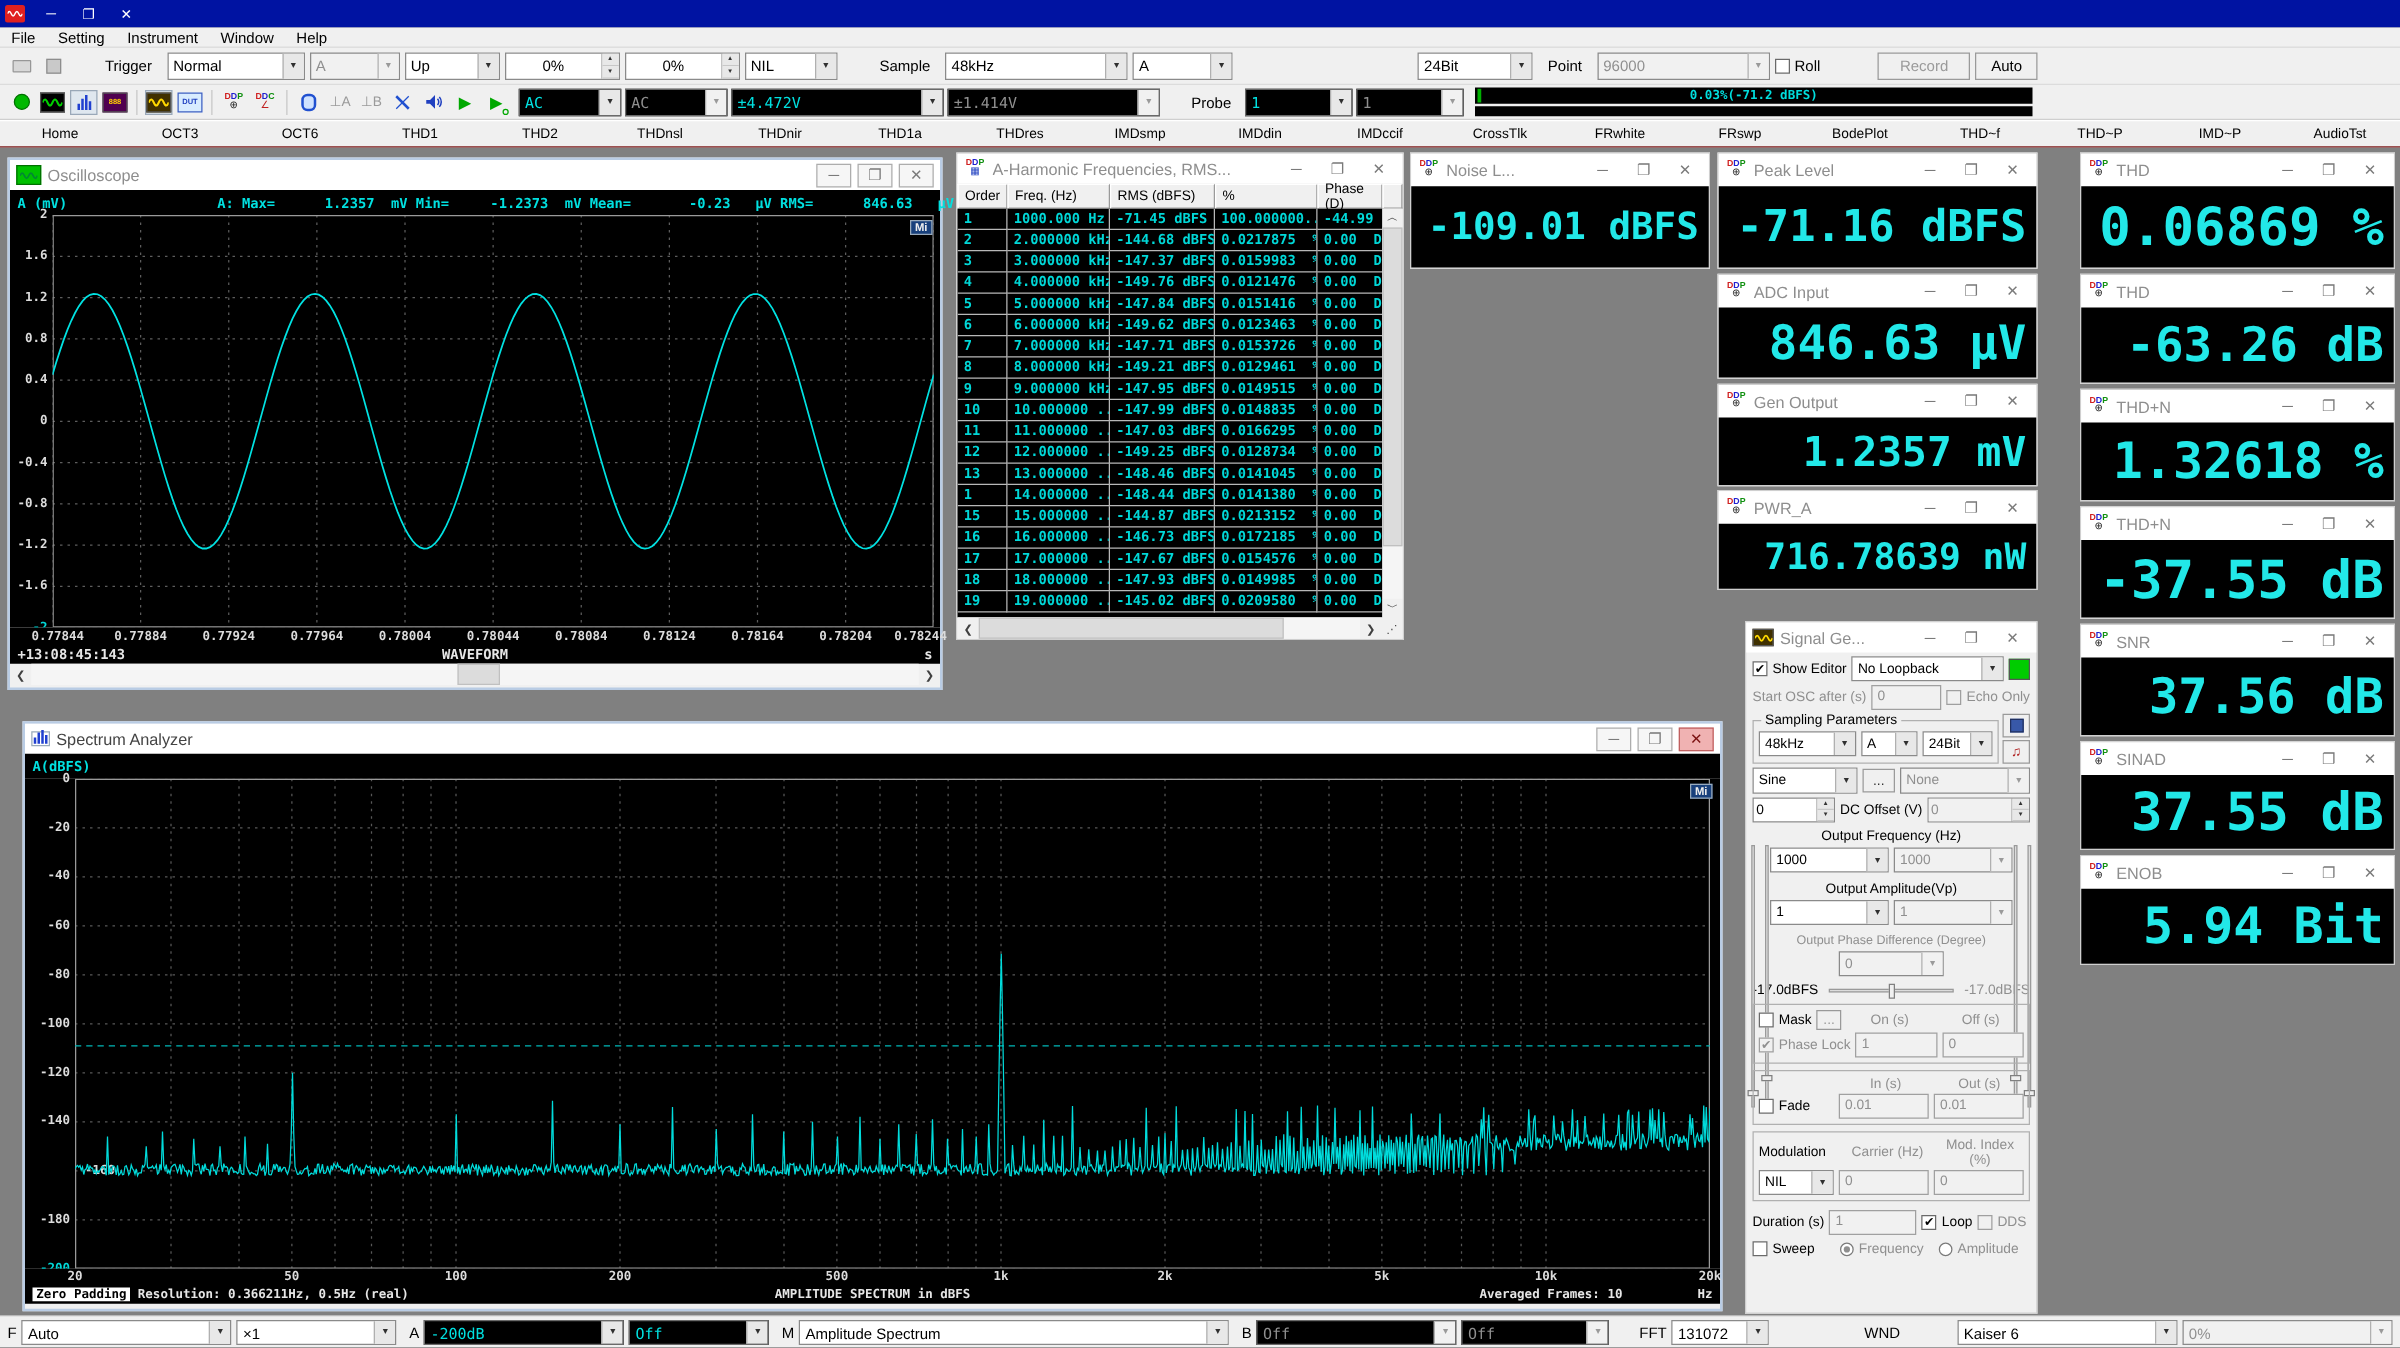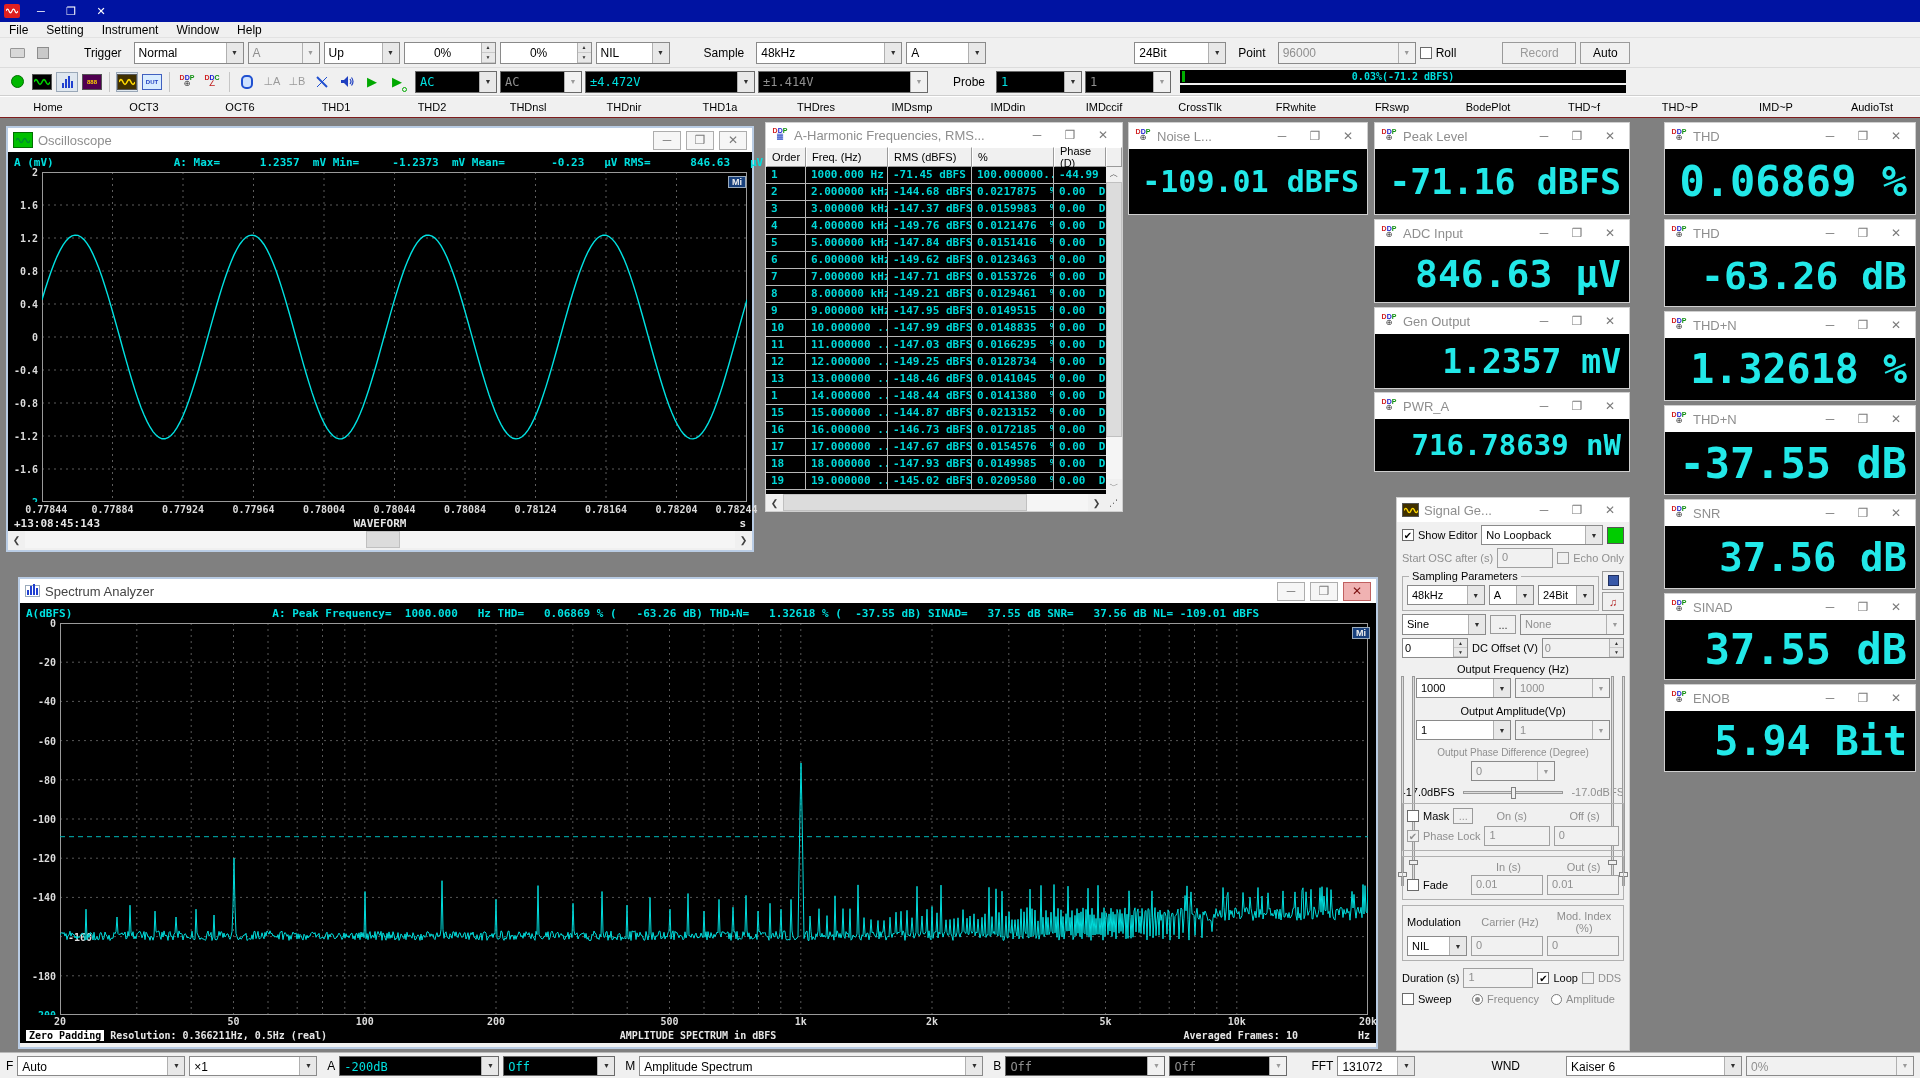--- a/index.html
+++ b/index.html
@@ -948,21 +948,20 @@
         <i style="height:11px"></i>
         <i style="height:7px"></i>
       </span>
     <span class="wname" style="color:#444">Spectrum Analyzer</span>
     <span class="wb boxed">─</span>
     <span class="wb boxed">❐</span>
     <span class="wb red">✕</span>
   </div>
   <div class="statsbar">
     <span>A(dBFS)</span>
-    <span style="margin-left:200px">A: Peak Frequency=  1000.000   Hz THD=   0.06869 % (   -63.26 dB) THD+N=   1.32618 % (  -37.55 dB) SINAD=   37.55 dB SNR=   37.56 dB NL= -109.01 dBFS</span>
   </div>
   <div class="plotwrap" style="height:392px">
     <div id="spec-ylabels">
         <span class="ylab" style="left: 0px; width: 36px; top: 0px;">0</span>
         <span class="ylab" style="left: 0px; width: 36px; top: 39.2px;">-20</span>
         <span class="ylab" style="left: 0px; width: 36px; top: 78.4px;">-40</span>
         <span class="ylab" style="left: 0px; width: 36px; top: 117.6px;">-60</span>
         <span class="ylab" style="left: 0px; width: 36px; top: 156.8px;">-80</span>
         <span class="ylab" style="left: 0px; width: 36px; top: 196px;">-100</span>
         <span class="ylab" style="left: 0px; width: 36px; top: 235.2px;">-120</span>

